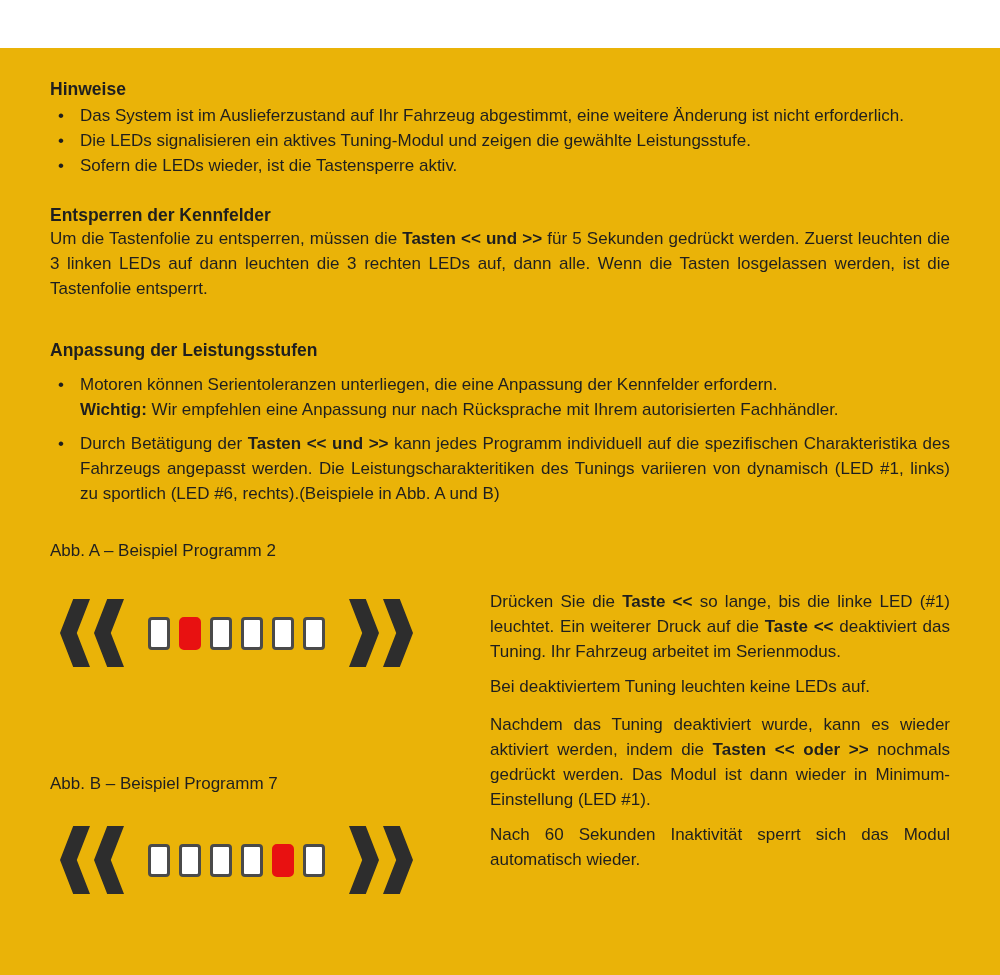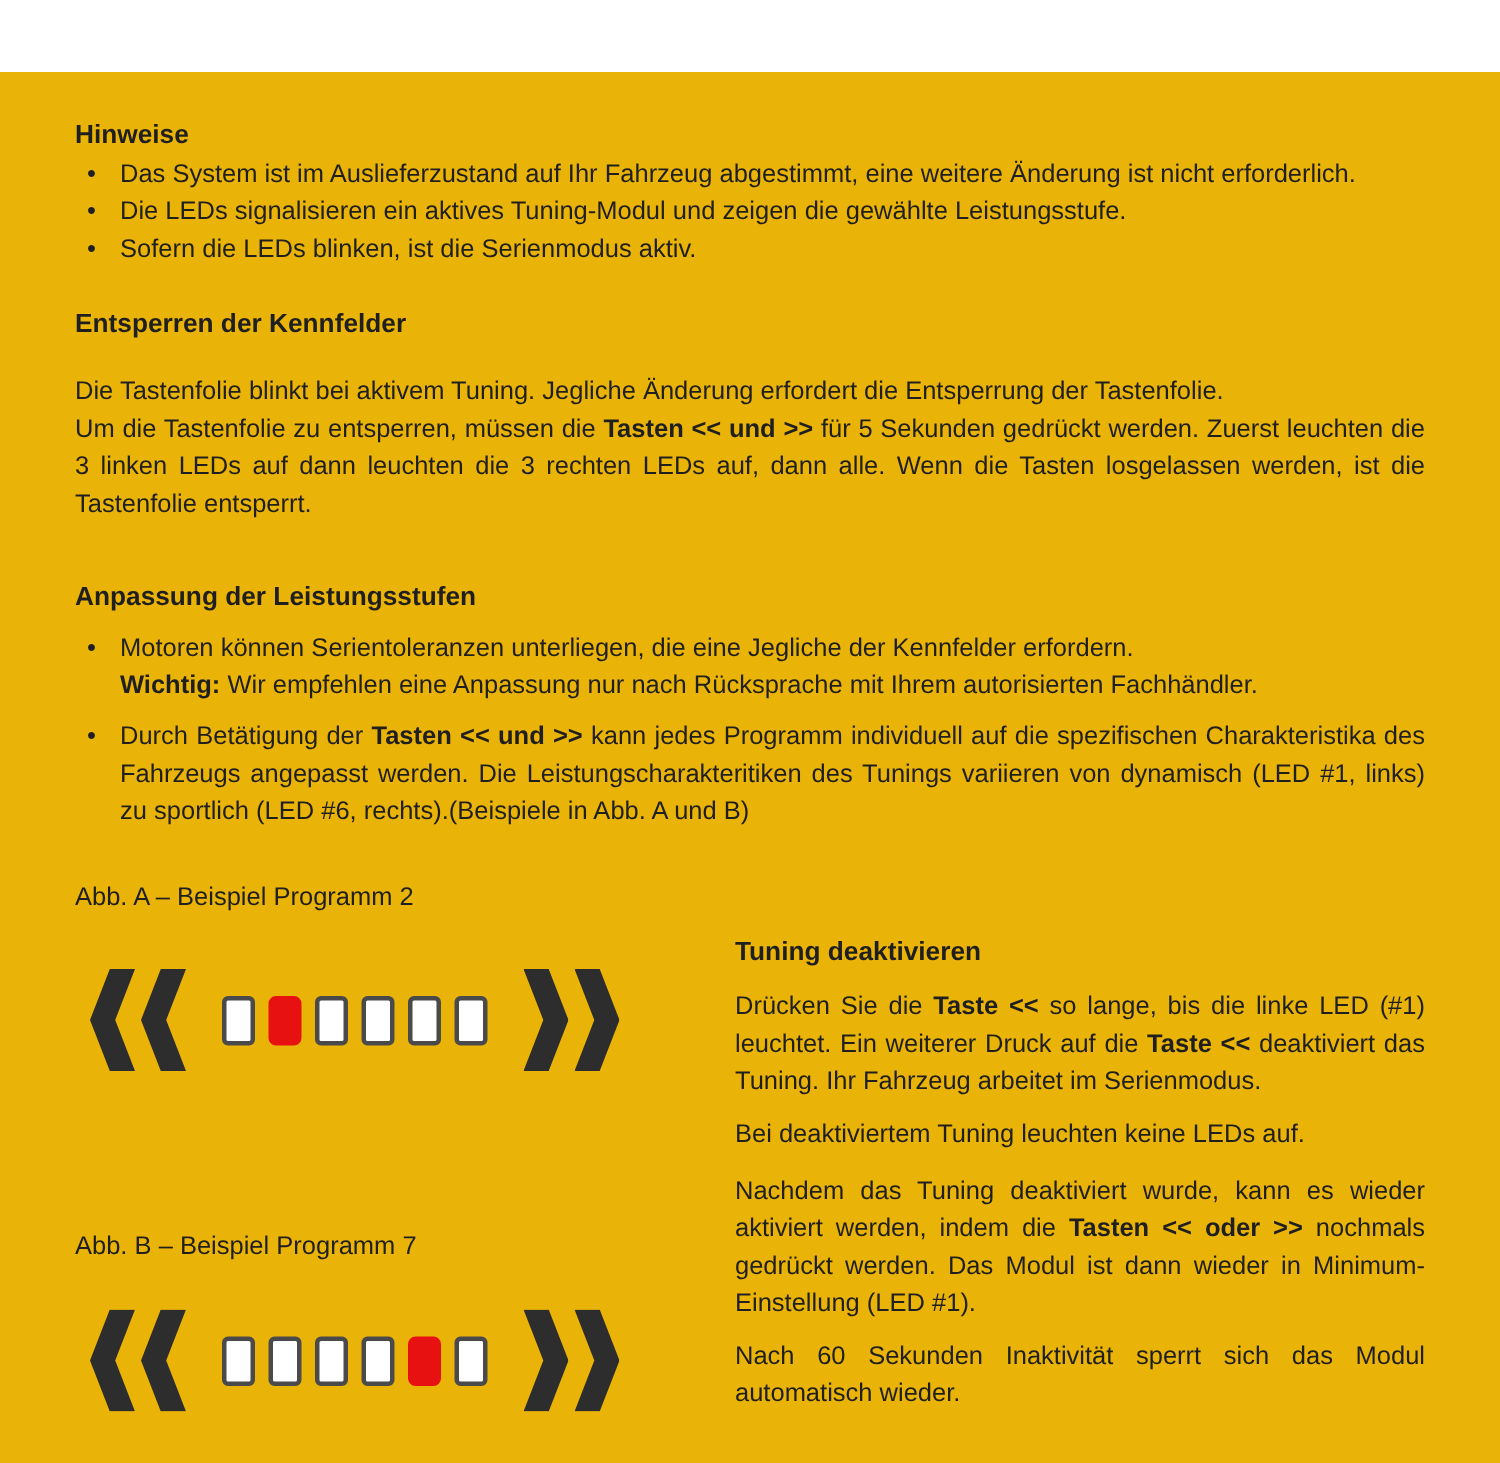--- a/index.html
+++ b/index.html
@@ -78,34 +78,33 @@
     <li>
       <span class="marker">•</span>
       <div class="btext">Das System ist im Auslieferzustand auf Ihr Fahrzeug abgestimmt, eine weitere Änderung ist nicht erforderlich.</div>
     </li>
     <li>
       <span class="marker">•</span>
       <div class="btext">Die LEDs signalisieren ein aktives Tuning-Modul und zeigen die gewählte Leistungsstufe.</div>
     </li>
     <li>
       <span class="marker">•</span>
-      <div class="btext">Sofern die LEDs blinken, ist die Serienmodus aktiv.</div>
+      <div class="btext">Sofern die LEDs wieder, ist die Tastensperre aktiv.</div>
     </li>
   </ul>
 
   <div class="h sec2-h">Entsperren der Kennfelder</div>
-  <p class="para sec2-p">Die Tastenfolie blinkt bei aktivem Tuning. Jegliche Änderung erfordert die Entsperrung der Tastenfolie.</p>
   <p class="para"><span>Um die Tastenfolie zu entsperren, müssen die </span><b>Tasten &lt;&lt; und &gt;&gt;</b><span> für 5 Sekunden gedrückt werden. Zuerst leuchten die 3 linken LEDs auf dann leuchten die 3 rechten LEDs auf, dann alle. Wenn die Tasten losgelassen werden, ist die Tastenfolie entsperrt.</span></p>
 
   <div class="h sec3-h">Anpassung der Leistungsstufen</div>
   <ul class="blist wide sec3-list">
     <li>
       <span class="marker">•</span>
       <div class="btext">
-        <div>Motoren können Serientoleranzen unterliegen, die eine Jegliche der Kennfelder erfordern.</div>
+        <div>Motoren können Serientoleranzen unterliegen, die eine Anpassung der Kennfelder erfordern.</div>
         <div><b>Wichtig:</b><span> Wir empfehlen eine Anpassung nur nach Rücksprache mit Ihrem autorisierten Fachhändler.</span></div>
       </div>
     </li>
     <li>
       <span class="marker">•</span>
       <div class="btext"><span>Durch Betätigung der </span><b>Tasten &lt;&lt; und &gt;&gt;</b><span> kann jedes Programm individuell auf die spezifischen Charakteristika des Fahrzeugs angepasst werden. Die Leistungscharakteritiken des Tunings variieren von dynamisch (LED #1, links) zu sportlich (LED #6, rechts).(Beispiele in Abb. A und B)</span></div>
     </li>
   </ul>
 
   <div class="fig-area">
@@ -146,21 +145,20 @@
             <div class="led"></div>
           </div>
         <div class="chev-group">
           <div class="chev right"></div>
           <div class="chev right"></div>
         </div>
       </div>
     </div>
 
     <div class="right-col">
-      <div class="h">Tuning deaktivieren</div>
       <p class="para rc-p1"><span>Drücken Sie die </span><b>Taste &lt;&lt;</b><span> so lange, bis die linke LED (#1) leuchtet. Ein weiterer Druck auf die </span><b>Taste &lt;&lt;</b><span> deaktiviert das Tuning. Ihr Fahrzeug arbeitet im Serienmodus.</span></p>
       <p class="para rc-p2">Bei deaktiviertem Tuning leuchten keine LEDs auf.</p>
       <p class="para rc-p3"><span>Nachdem das Tuning deaktiviert wurde, kann es wieder aktiviert werden, indem die </span><b>Tasten &lt;&lt; oder &gt;&gt;</b><span> nochmals gedrückt werden. Das Modul ist dann wieder in Minimum-Einstellung (LED #1).</span></p>
       <p class="para rc-p4">Nach 60 Sekunden Inaktivität sperrt sich das Modul automatisch wieder.</p>
     </div>
 
   </div>
 </div>
 
 </body></html>

